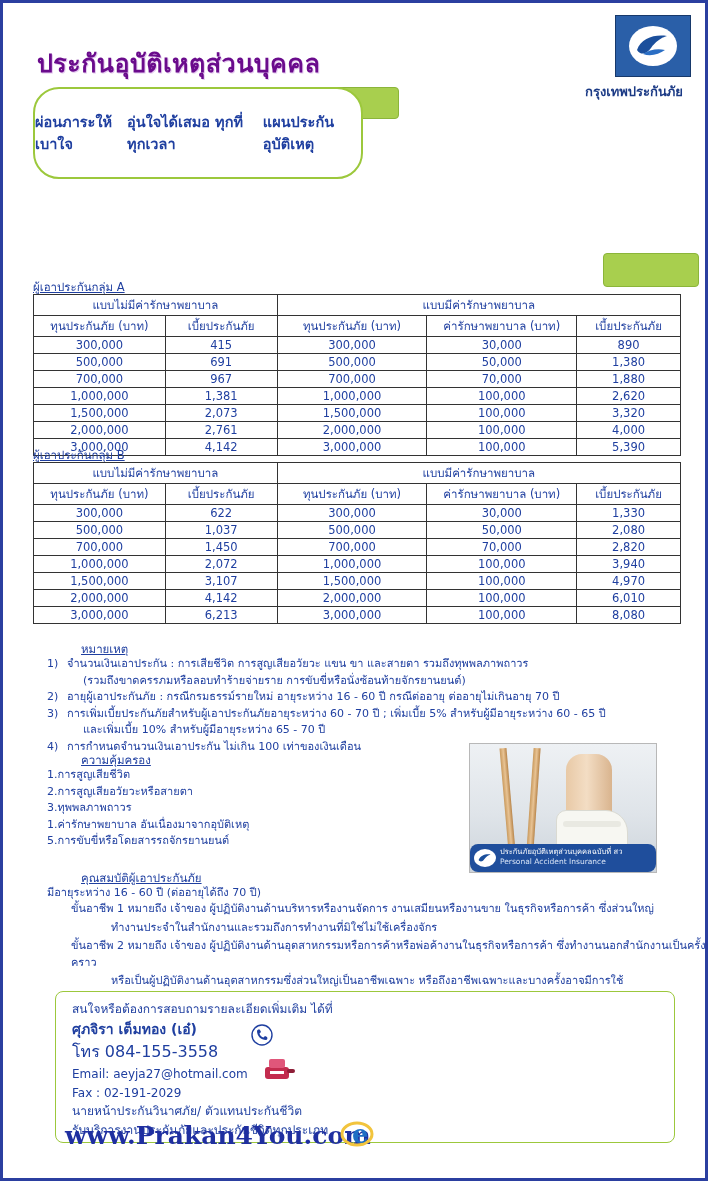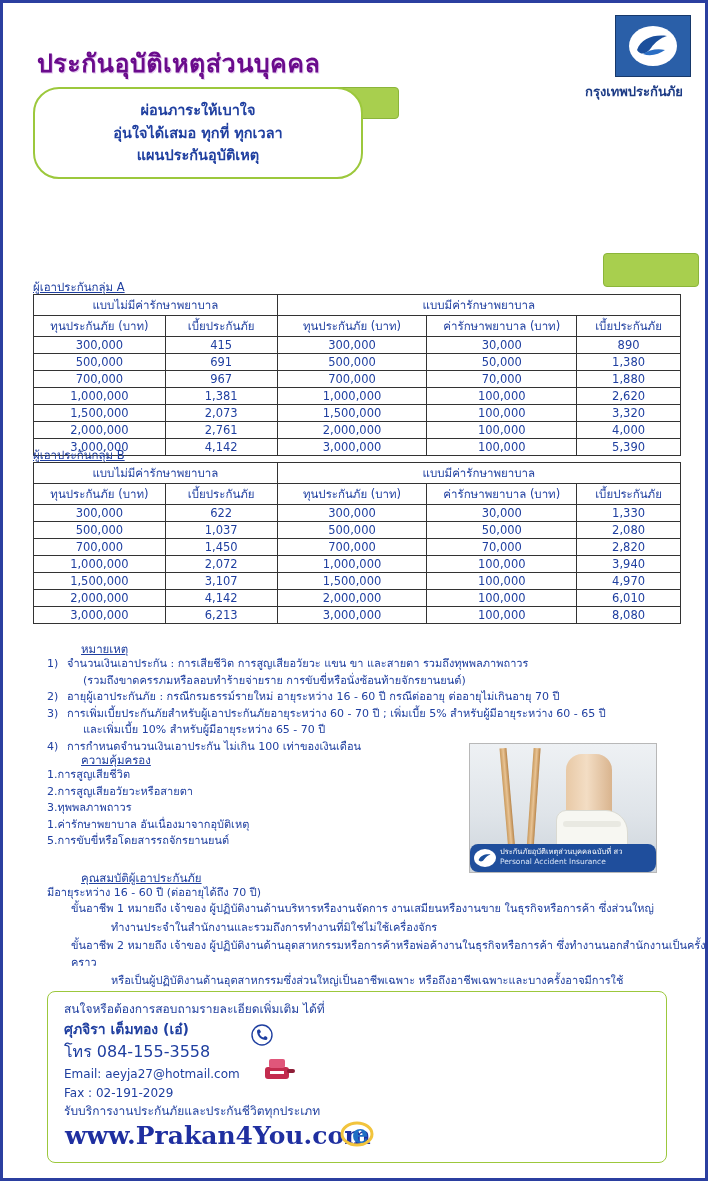--- a/index.html
+++ b/index.html
@@ -53,21 +53,21 @@
     text-shadow: 1px 1px 0 #e5c9f0;
   }
   
   .callout-a {
     position: absolute;
     left: 30px; top: 84px;
     width: 330px; height: 92px;
     border: 2px solid #9cc83c;
     border-radius: 26px;
     background: #ffffff;
-    display: flex; flex-direction: column;
+    display: flex; flex-direction: row;
     align-items: center; justify-content: center;
     color: #1f3fa0;
     font-weight: bold;
     font-size: 14.5px;
     line-height: 1.55;
     z-index: 3;
   }
   .callout-a-tab {
     position: absolute;
     left: 318px; top: 84px;
@@ -231,22 +231,22 @@
     position: absolute;
     left: 4px; bottom: 5px;
     width: 22px; height: 18px;
     background: #ffffff;
     border-radius: 50%;
     display: flex; align-items: center; justify-content: center;
   }
   
   .contact {
     position: absolute;
-    left: 44px; top: 988px;
-    width: 620px; height: 172px;
+    left: 52px; top: 988px;
+    width: 620px; height: 152px;
     border: 1px solid #9cc83c;
     border-radius: 8px;
     background: #ffffff;
     padding-left: 44px;
   }
   .contact-inner {
     position: absolute;
     left: 16px; top: 8px;
     color: #1f3fa0;
     font-size: 12px;
@@ -520,20 +520,21 @@
     <div class="row ind">เครื่องจักรหรือเป็นผู้ปฏิบัติงานที่ใช้วิชาชีพที่ต้องทำงานกลางแจ้ง</div>
   </div>
 
   <div class="contact">
     <div class="contact-inner">
       <div>สนใจหรือต้องการสอบถามรายละเอียดเพิ่มเติม ได้ที่</div>
       <div class="nm">ศุภจิรา เต็มทอง (เอ๋)</div>
       <div class="ph">โทร 084-155-3558</div>
       <div>Email:  aeyja27@hotmail.com</div>
       <div>Fax : 02-191-2029</div>
+      <div>นายหน้าประกันวินาศภัย/ ตัวแทนประกันชีวิต</div>
       <div>รับบริการงานประกันภัยและประกันชีวิตทุกประเภท</div>
     </div>
   </div>
 
   <div class="phone-icon">
     <svg width="22" height="24" viewBox="0 0 22 24" aria-hidden="true">
       <circle cx="11" cy="12" r="10" fill="none" stroke="#1f3fa0" stroke-width="1.4"></circle>
       <path d="M6 8 C6 7, 8 6, 9 7 L10 9 L8.5 10.5 C9 12.5 10.5 14 12.5 14.5 L14 13 L16 14 C17 15, 16 17, 15 17 C10 17, 6 13, 6 8 Z" fill="#1f3fa0"></path>
     </svg>
   </div>

